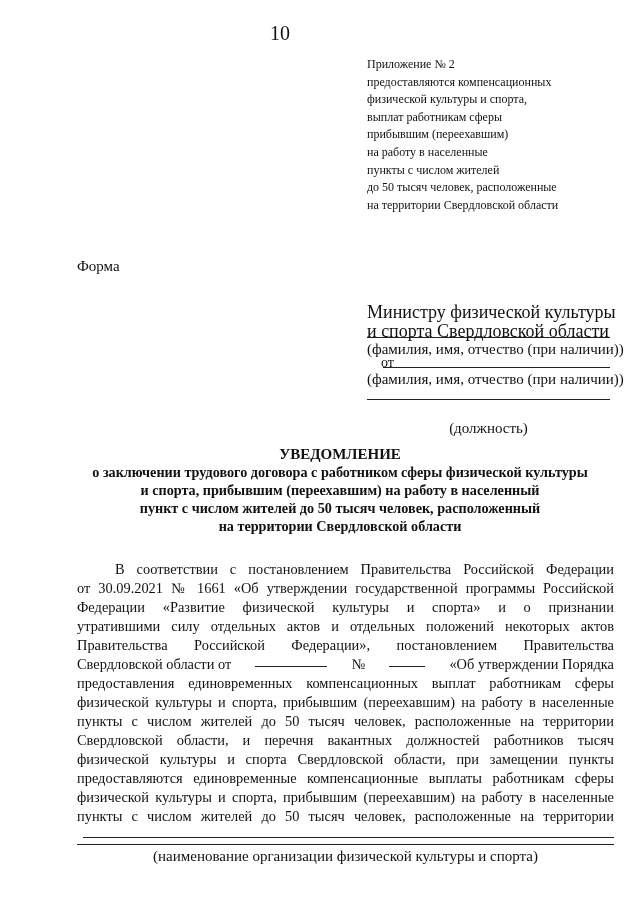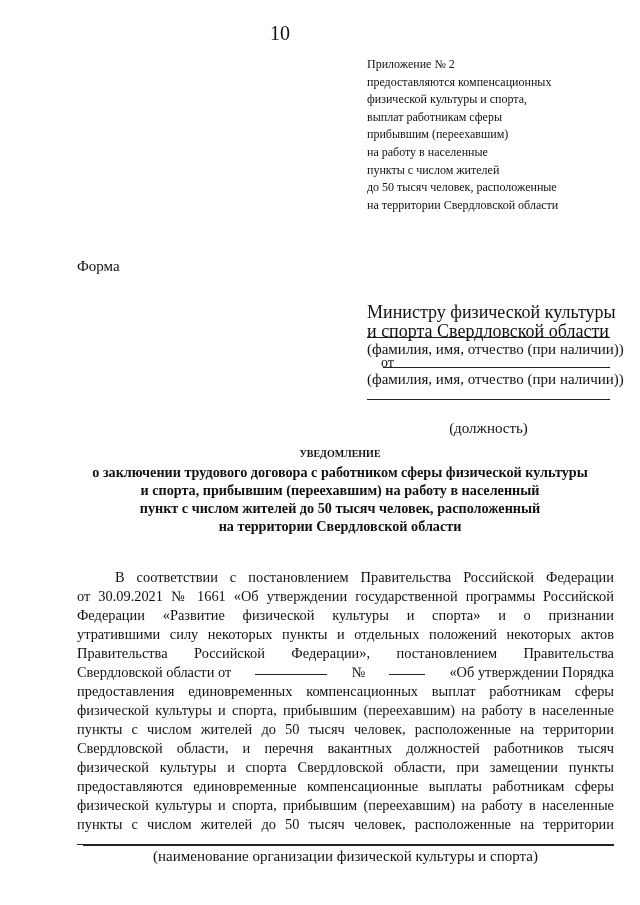--- a/index.html
+++ b/index.html
@@ -44,31 +44,31 @@
       text-align: center;
     }
     .ot-label {
       left: 367px; top: 355px; font-size: 14px; margin-left: 14px;
     }
     .title-block {
       left: 60px; width: 560px; top: 445px;
       text-align: center; font-weight: bold;
       font-size: 14.2px; line-height: 18px;
     }
-    .title-block .main-title { font-size: 10px; }
+    .title-block .main-title { font-size: 15px; }
     .body-text {
       left: 77px; width: 537px; top: 560px;
       font-size: 14.4px; line-height: 19px;
     }
     .body-text .ln {
       display: block; height: 19px;
       text-align: justify; text-align-last: justify;
       white-space: nowrap;
     }
-    .body-text .ln.indent { padding-left: 38px; margin-top: 8px; }
+    .body-text .ln.indent { padding-left: 38px; }
     .blank {
       display: inline-block; border-bottom: 1px solid #222;
       height: 12px; vertical-align: baseline;
     }
     .flex-ln {
       display: flex; justify-content: space-between; height: 19px;
       white-space: nowrap;
     }
   </style>
 </head>
@@ -110,21 +110,21 @@
   <div>о заключении трудового договора с работником сферы физической культуры</div>
   <div>и спорта, прибывшим (переехавшим) на работу в населенный</div>
   <div>пункт с числом жителей до 50 тысяч человек, расположенный</div>
   <div>на территории Свердловской области</div>
 </div>
 
 <div class="abs body-text">
   <span class="ln indent">В соответствии с постановлением Правительства Российской Федерации</span>
   <span class="ln">от 30.09.2021 № 1661 «Об утверждении государственной программы Российской</span>
   <span class="ln">Федерации «Развитие физической культуры и спорта» и о признании</span>
-  <span class="ln">утратившими силу некоторых пункты и отдельных положений некоторых актов</span>
+  <span class="ln">утратившими силу отдельных актов и отдельных положений некоторых актов</span>
   <span class="ln">Правительства Российской Федерации», постановлением Правительства</span>
   <div class="flex-ln">
     <span>Свердловской области от</span>
     <span class="blank" style="width:72px;"></span>
     <span>№</span>
     <span class="blank" style="width:36px;"></span>
     <span>«Об утверждении Порядка</span>
   </div>
   <span class="ln">предоставления единовременных компенсационных выплат работникам сферы</span>
   <span class="ln">физической культуры и спорта, прибывшим (переехавшим) на работу в населенные</span>

